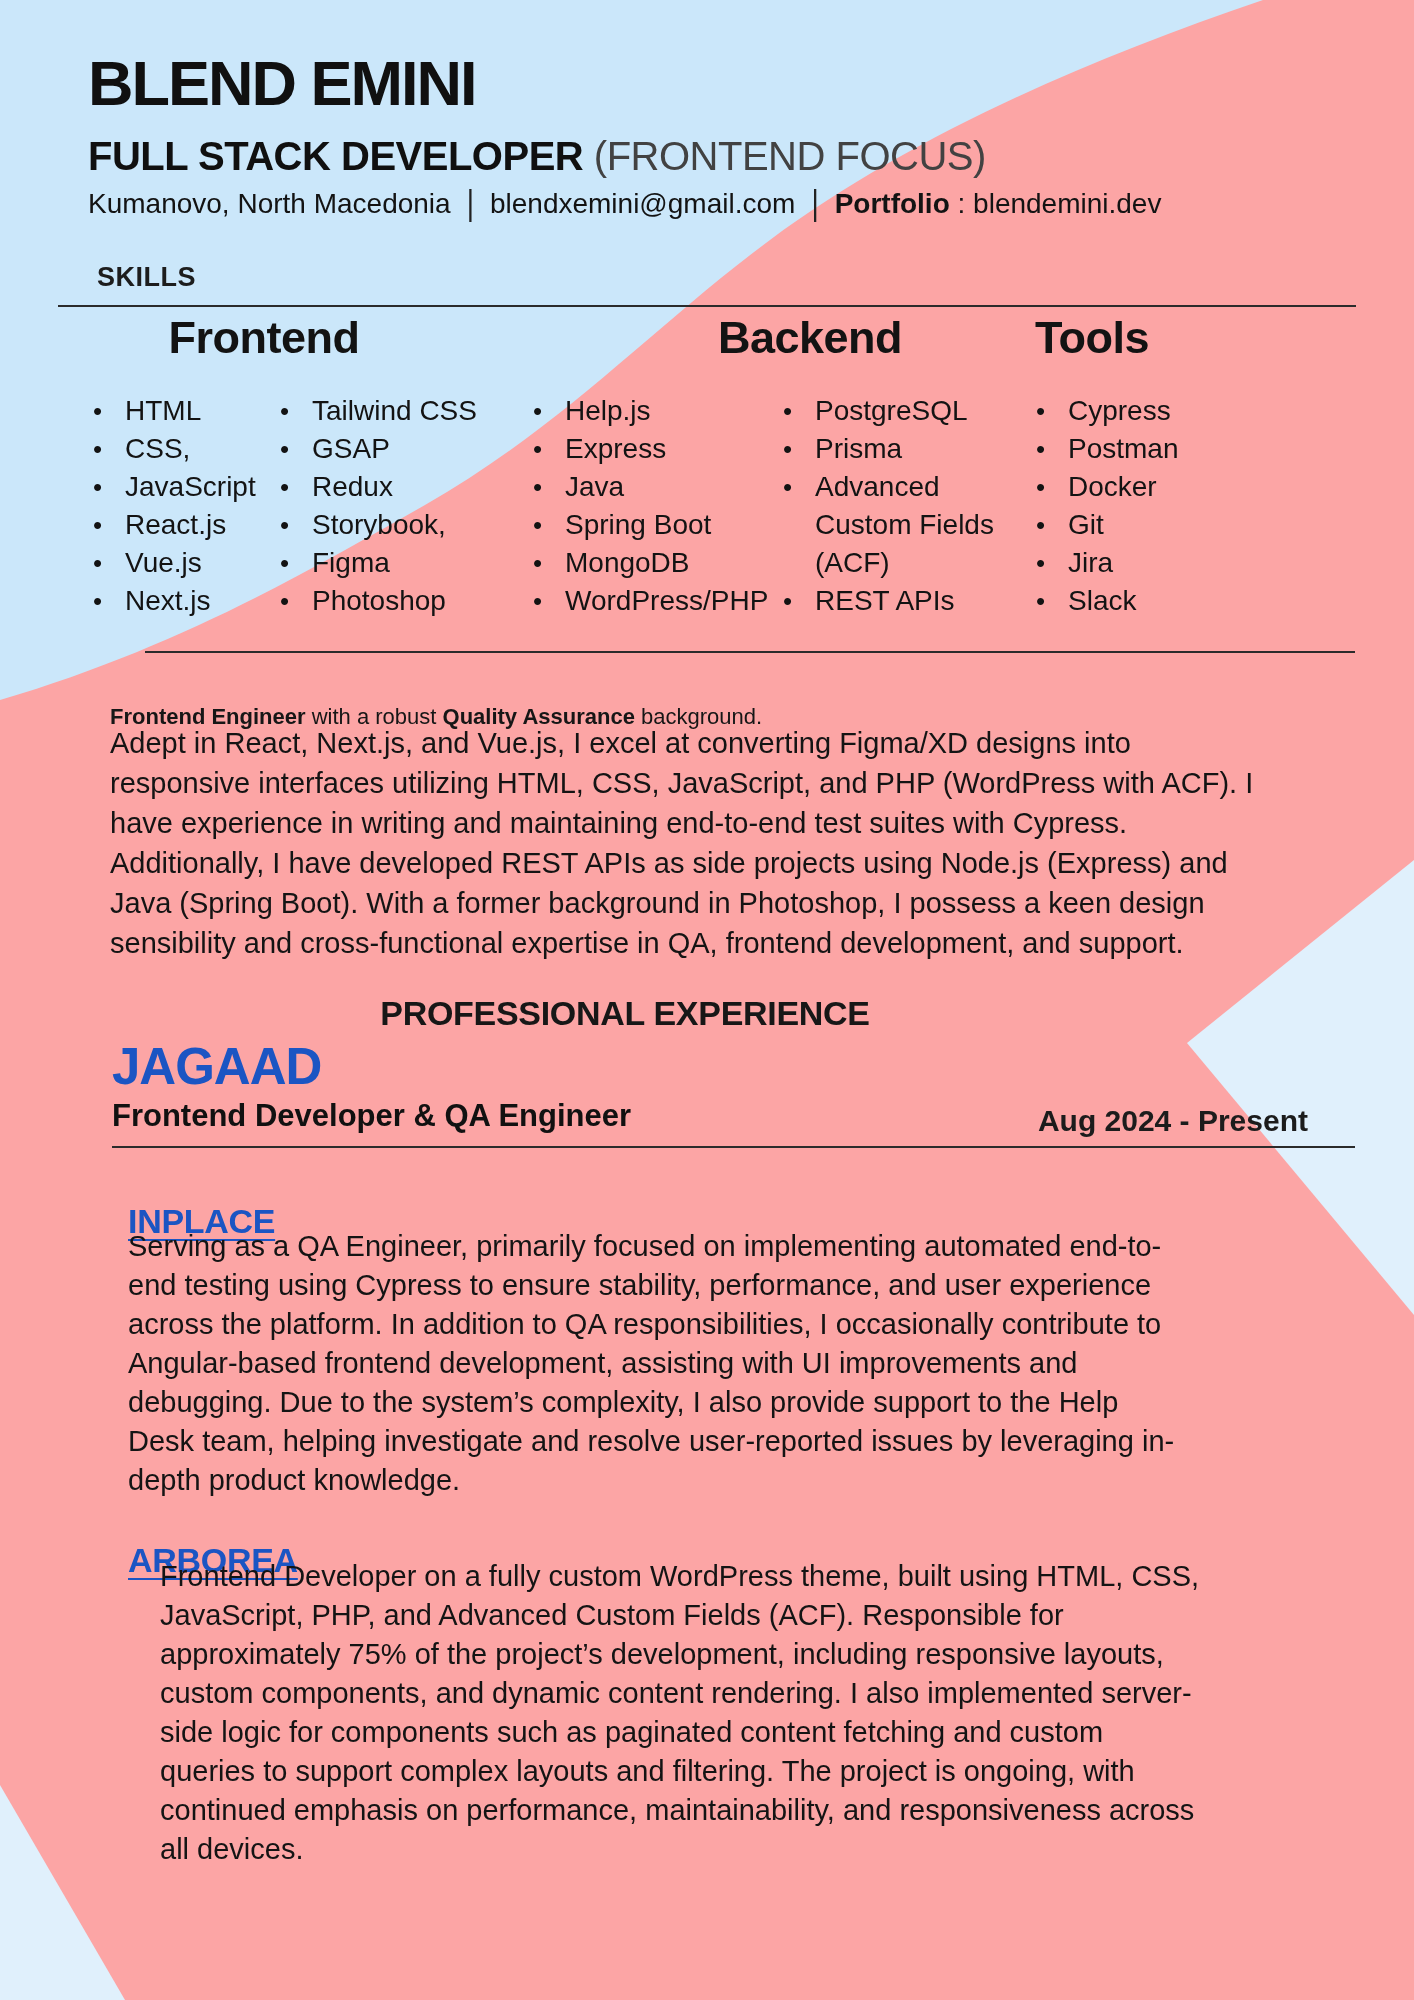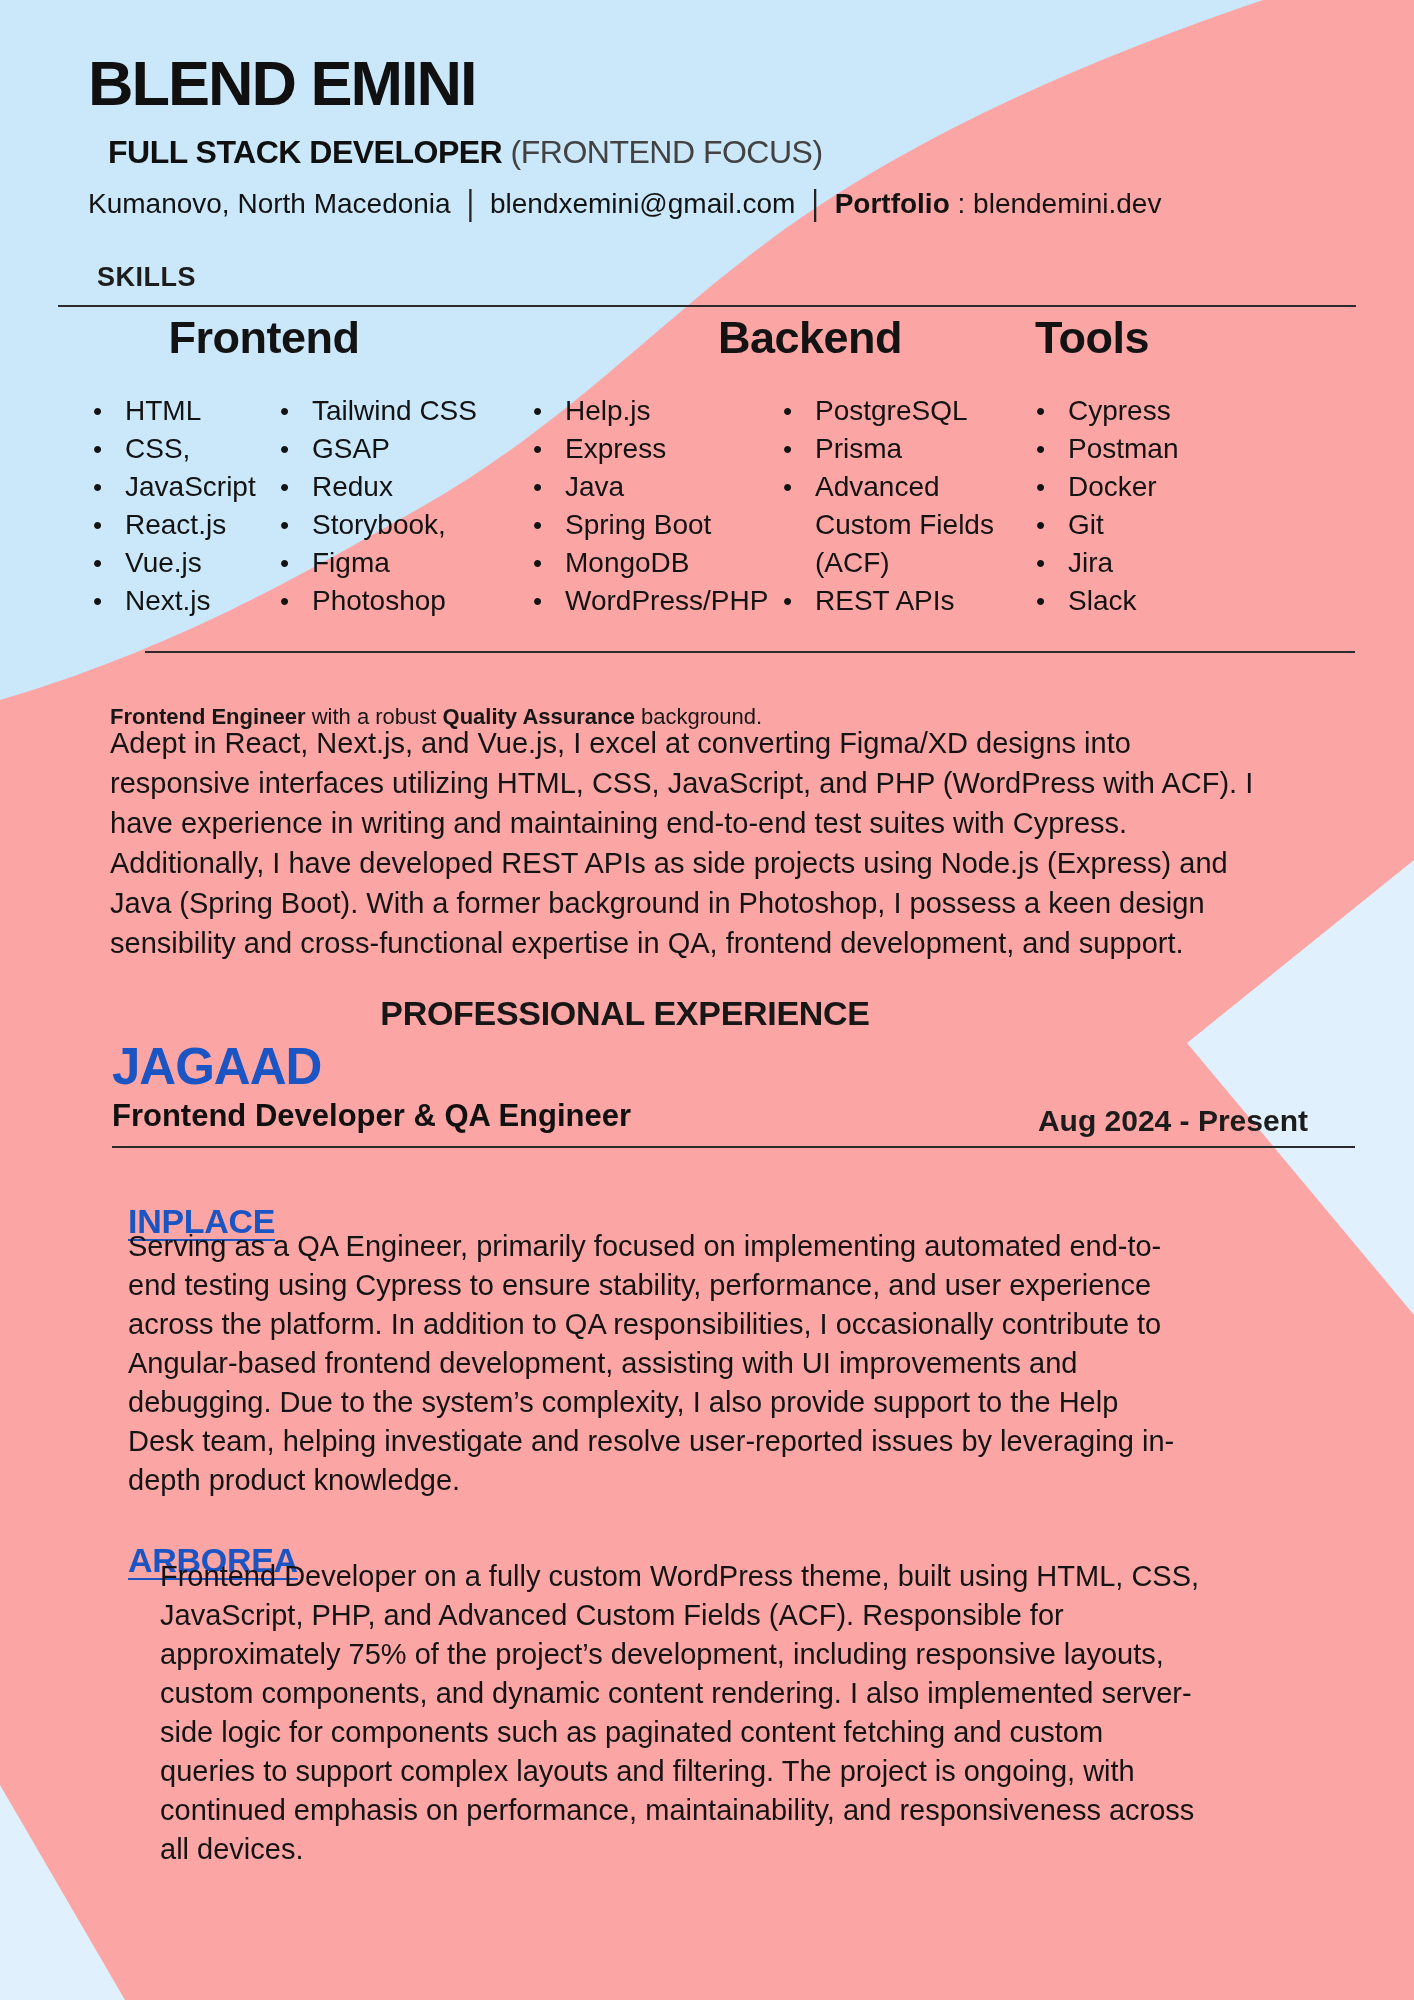--- a/index.html
+++ b/index.html
@@ -11,21 +11,21 @@
     font-family:"Liberation Sans", sans-serif;
     color:#161616;
   }
   #bg{position:absolute;inset:0;z-index:0;}
   .abs{position:absolute;z-index:2;white-space:nowrap;}
   .name{
     left:88px;top:52px;
     font-size:63px;font-weight:700;letter-spacing:-2px;
     color:#101010;line-height:1;
   }
-  .subtitle{left:88px;top:136px;font-size:32px;line-height:1;letter-spacing:-0.5px;margin-left:20px;}
+  .subtitle{left:88px;top:136px;font-size:40px;line-height:1;letter-spacing:-0.5px;}
   .subtitle .strong{font-weight:700;color:#101010;}
   .subtitle .light{font-weight:500;color:#424242;}
   .contact{left:88px;top:190px;font-size:28px;line-height:1;color:#131313;text-align:center;}
   .contact .sep{display:inline-block;margin:0 16px;font-weight:300;transform:scaleY(1.25);color:#222;}
   .contact .b{font-weight:700;}
   .skills-label{left:97px;top:262px;font-size:27px;font-weight:700;letter-spacing:0.5px;color:#1d1d1d;}
   .rule{position:absolute;z-index:2;height:2px;background:#2b2b2b;}
   #rule-1{left:58px;top:305px;width:1298px;}
   #rule-2{left:145px;top:651px;width:1210px;}
   #rule-3{left:112px;top:1146px;width:1243px;}

